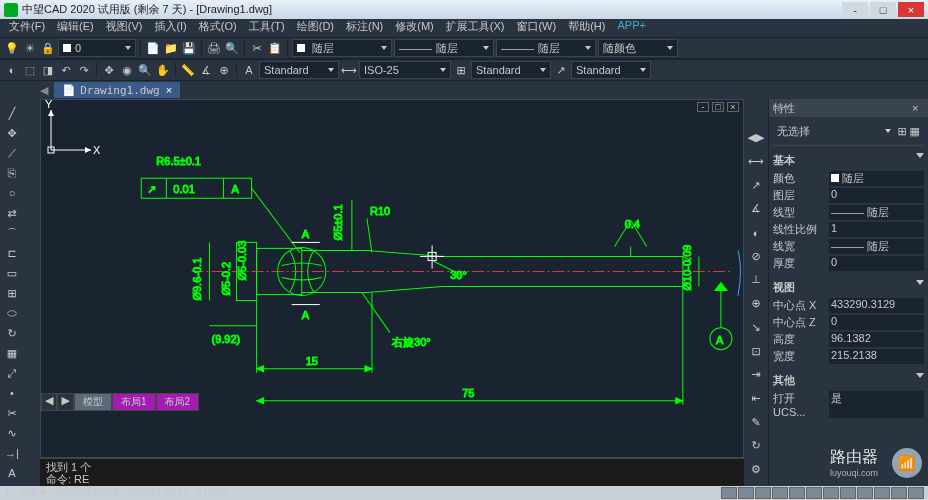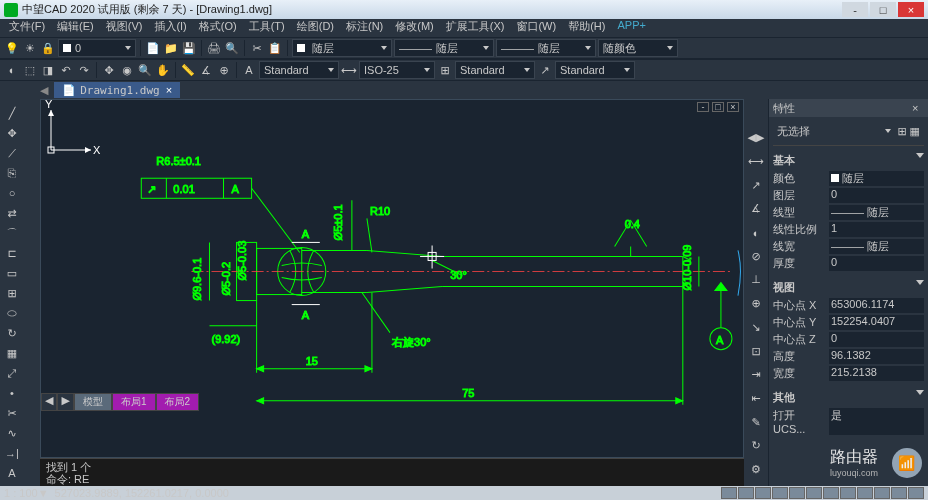--- a/index.html
+++ b/index.html
@@ -145,21 +145,21 @@
   <div class="ticon">📏</div>
   <div class="ticon">∡</div>
   <div class="ticon">⊕</div>
   <div class="sep"></div>
   <div class="ticon">A</div>
   <div class="drop" style="width:80px">
       <span>Standard</span>
       <div class="arrow" style="margin-left:auto"></div>
     </div>
   <div class="ticon">⟷</div>
-  <div class="drop" style="width:76px">
+  <div class="drop" style="width:92px">
       <span>ISO-25</span>
       <div class="arrow" style="margin-left:auto"></div>
     </div>
   <div class="ticon">⊞</div>
   <div class="drop" style="width:80px">
       <span>Standard</span>
       <div class="arrow" style="margin-left:auto"></div>
     </div>
   <div class="ticon">↗</div>
   <div class="drop" style="width:80px">
@@ -401,25 +401,21 @@
         </div>
     </div>
     <div style="height:6px"></div>
     <div class="section">
       <div class="sec-head">
           <span>视图</span>
           <span class="arrow"></span>
         </div>
       <div class="prop-row">
           <span class="k">中心点 X</span>
-          <span class="v">653006.1174</span>
-        </div>
-      <div class="prop-row">
-          <span class="k">中心点 Y</span>
-          <span class="v">152254.0407</span>
+          <span class="v">433290.3129</span>
         </div>
       <div class="prop-row">
           <span class="k">中心点 Z</span>
           <span class="v">0</span>
         </div>
       <div class="prop-row">
           <span class="k">高度</span>
           <span class="v">96.1382</span>
         </div>
       <div class="prop-row">

